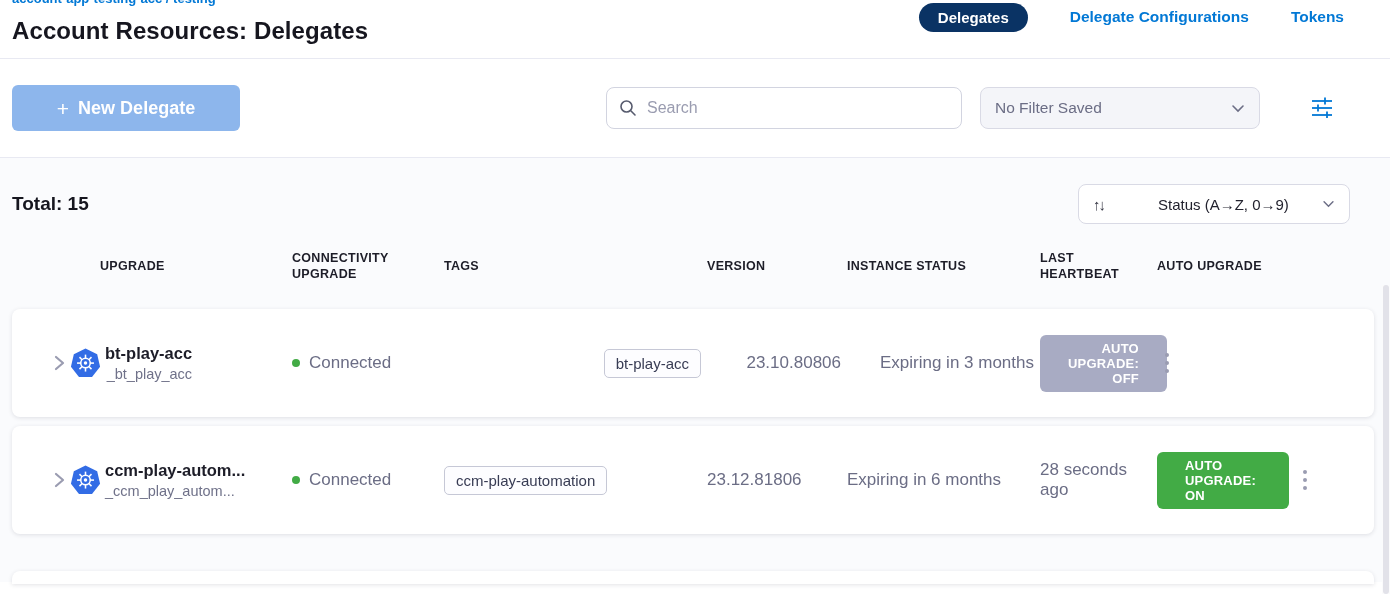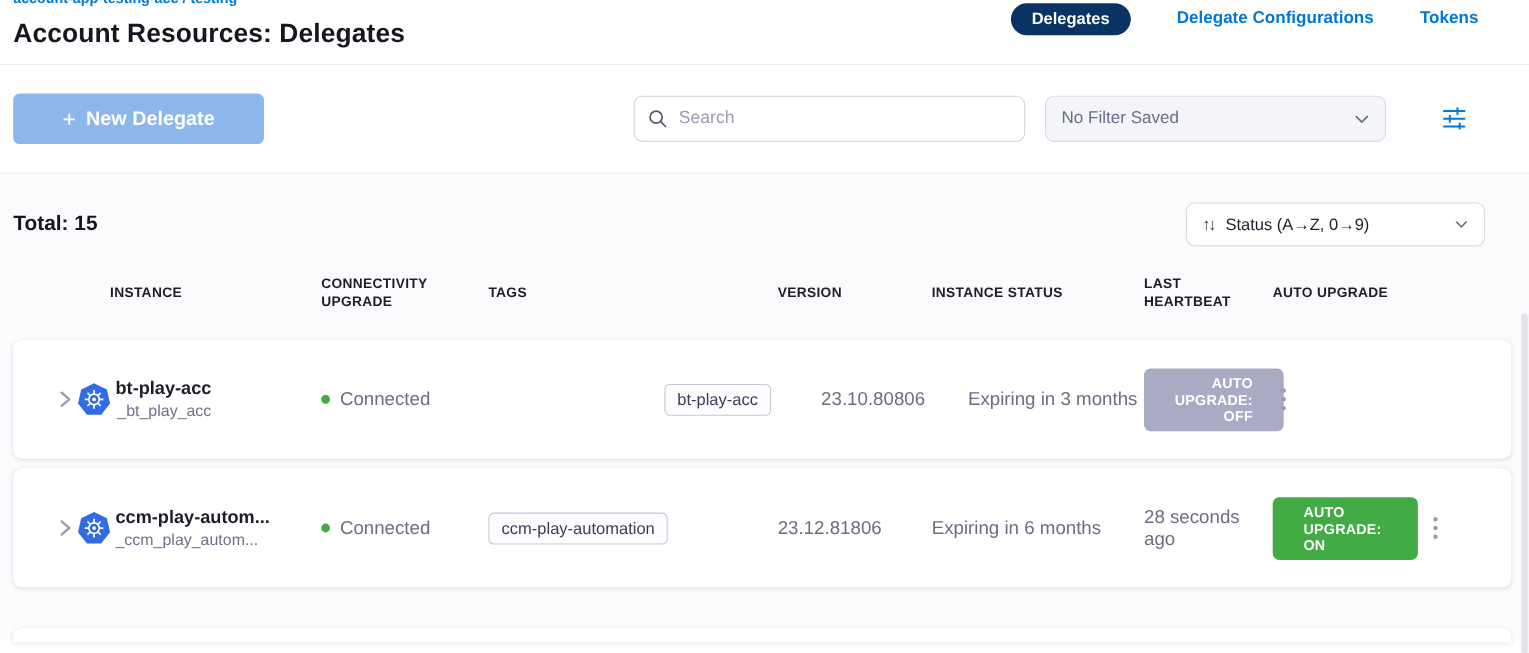--- a/index.html
+++ b/index.html
@@ -18,33 +18,33 @@
   
   .toolbar { display:flex; align-items:center; height:99px; padding:0 12px; background:#fff; border-bottom:1px solid #e8e9f2; }
   .btn-new { display:flex; align-items:center; justify-content:center; gap:9px; width:228px; height:46px;
     background:#8db6ec; color:#fff; border:none; border-radius:6px; font-size:18px; font-weight:700;
     font-family:inherit; cursor:pointer; }
   .btn-new .plus { font-size:21px; font-weight:400; line-height:1; }
   .searchbox { margin-left:auto; display:flex; align-items:center; gap:10px; width:356px; height:42px;
     border:1px solid #d2d4e0; border-radius:8px; padding:0 12px; background:#fff; }
   .searchbox input { border:none; outline:none; flex:1; font-size:16px; font-family:inherit; color:#383946; }
   .searchbox input::placeholder { color:#9a9cb0; }
-  .filter-select { margin-left:18px; display:flex; align-items:center; width:310px; height:42px;
+  .filter-select { margin-left:18px; display:flex; align-items:center; width:280px; height:42px;
     background:#f4f5f9; border:1px solid #d9dae5; border-radius:8px; padding:0 14px; cursor:pointer; }
   .filter-select .val { flex:1; font-size:15.5px; color:#6b6d85; }
   .sliders-btn { margin-left:46px; margin-right:40px; background:none; border:none; cursor:pointer; padding:4px; }
 
   
   .content { background:#fafbfd; height:424px; position:relative; }
   .summary-row { display:flex; align-items:center; justify-content:space-between; padding:26px 40px 0 12px; }
   .total-label { font-size:19px; font-weight:700; color:#16161f; }
   .sort-select { display:flex; align-items:center; gap:10px; width:272px; height:40px; background:#fff;
     border:1px solid #d9dae5; border-radius:8px; padding:0 14px; cursor:pointer; }
   .sort-select .sort-arrows { font-size:15px; color:#383946; letter-spacing:-2px; }
-  .sort-select .val { flex:1; font-size:15px; font-weight:500; color:#22222e; }
+  .sort-select .val { flex:1; font-size:15px; font-weight:500; color:#22222e;margin-left:44px; }
 
   .grid { display:grid; grid-template-columns:280px 152px 263px 140px 193px 117px 138px 1fr; align-items:center; }
   .thead { margin:26px 16px 0 12px; font-size:12.5px; font-weight:700; color:#1d1d28; letter-spacing:.3px; line-height:16px; }
   .thead > div { padding-right:8px; }
   .th-delegate { padding-left:88px; }
 
   .card { margin:0 16px 9px 12px; background:#fff; border-radius:8px; height:108px;
     box-shadow:0 1px 4px rgba(40,41,61,.13); }
   .card.first { margin-top:27px;text-align:right; }
   .row-cell { font-size:17px; color:#6b6d85; padding-right:6px; }
@@ -123,21 +123,21 @@
     <div class="sort-select">
       <span class="sort-arrows">↑↓</span>
       <span class="val">Status (A→Z, 0→9)</span>
       <svg width="13" height="8" viewBox="0 0 14 9">
         <polyline points="2,2 7,7 12,2" fill="none" stroke="#6b6d85" stroke-width="1.6" stroke-linecap="round"></polyline>
       </svg>
     </div>
   </div>
 
   <div class="grid thead">
-    <div class="th-delegate">INSTANCE</div>
+    <div class="th-delegate">UPGRADE</div>
     <div>CONNECTIVITY UPGRADE</div>
     <div>TAGS</div>
     <div>VERSION</div>
     <div>INSTANCE STATUS</div>
     <div>LAST HEARTBEAT</div>
     <div>AUTO UPGRADE</div>
     <div></div>
   </div>
 
   <div class="grid card first">

